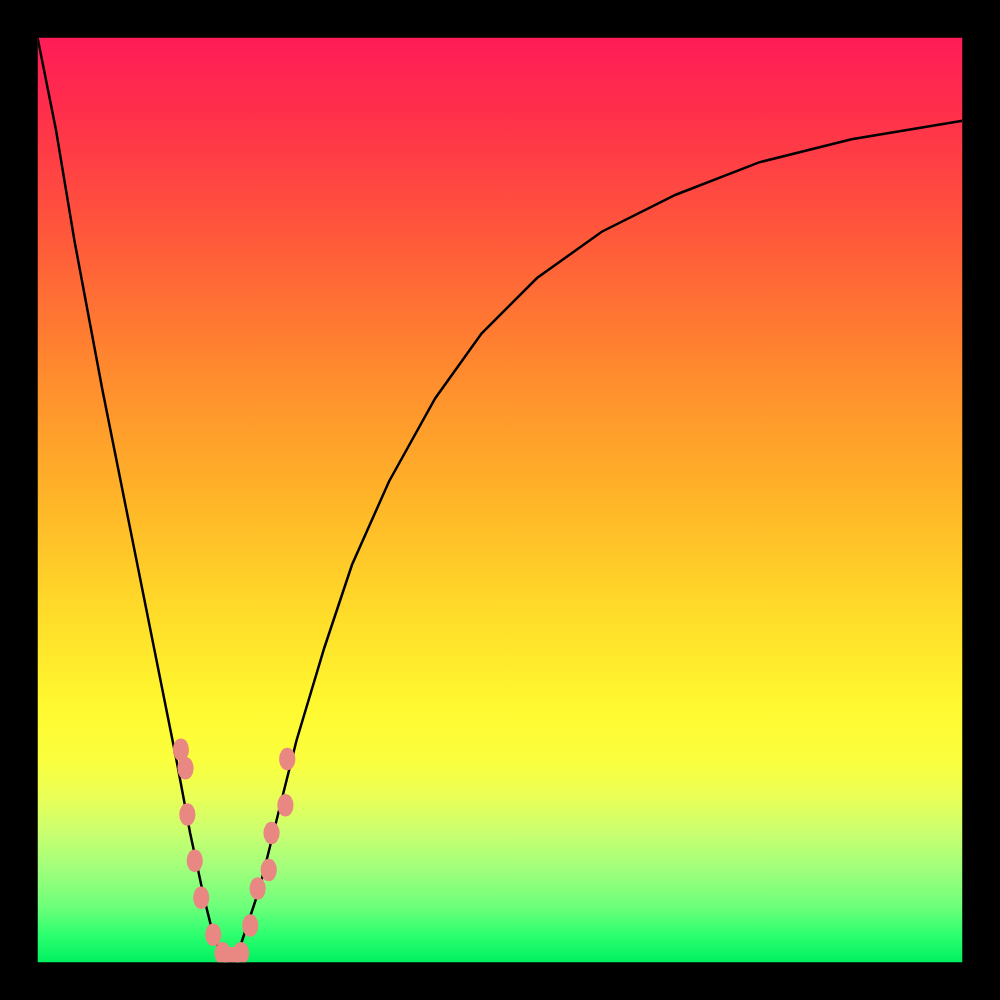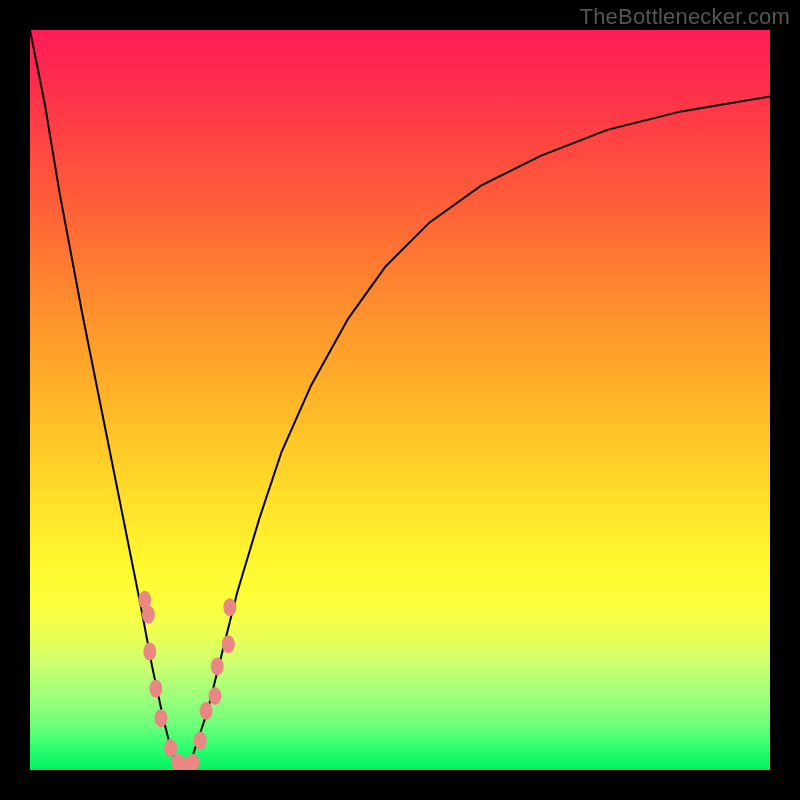--- a/index.html
+++ b/index.html
@@ -66,21 +66,20 @@
     left: 0;
     width: 100%;
     height: 100%;
   }
 </style>
 </head>
 <body>
 
 <div class="frame">
 
-  <div class="watermark">TheBottlenecker.com</div>
 
   <div class="plot-area">
     <div class="gradient-bg"></div>
 
     <svg class="curve" viewBox="0 0 740 740" preserveAspectRatio="none">
       <path id="curve-path" d="M0.00 0.00 L14.80 74.00 L29.60 162.80 L51.80 281.20 L74.00 392.20 L96.20 503.20 L111.00 577.20 L122.10 636.40 L133.20 688.20 L140.60 717.80 L148.00 736.30 L155.40 740.00 L162.80 725.20 L177.60 680.80 L192.40 621.60 L207.20 562.40 L229.40 488.40 L251.60 421.80 L281.20 355.20 L318.20 288.60 L355.20 236.80 L399.60 192.40 L451.40 155.40 L510.60 125.80 L577.20 99.90 L651.20 81.40 L740.00 66.60" fill="none" stroke="#000000" stroke-width="2"></path>
       <g id="markers">
           <ellipse cx="114.70" cy="569.80" rx="6.5" ry="9" fill="#e98783"></ellipse>
           <ellipse cx="118.40" cy="584.60" rx="6.5" ry="9" fill="#e98783"></ellipse>
           <ellipse cx="119.88" cy="621.60" rx="6.5" ry="9" fill="#e98783"></ellipse>

